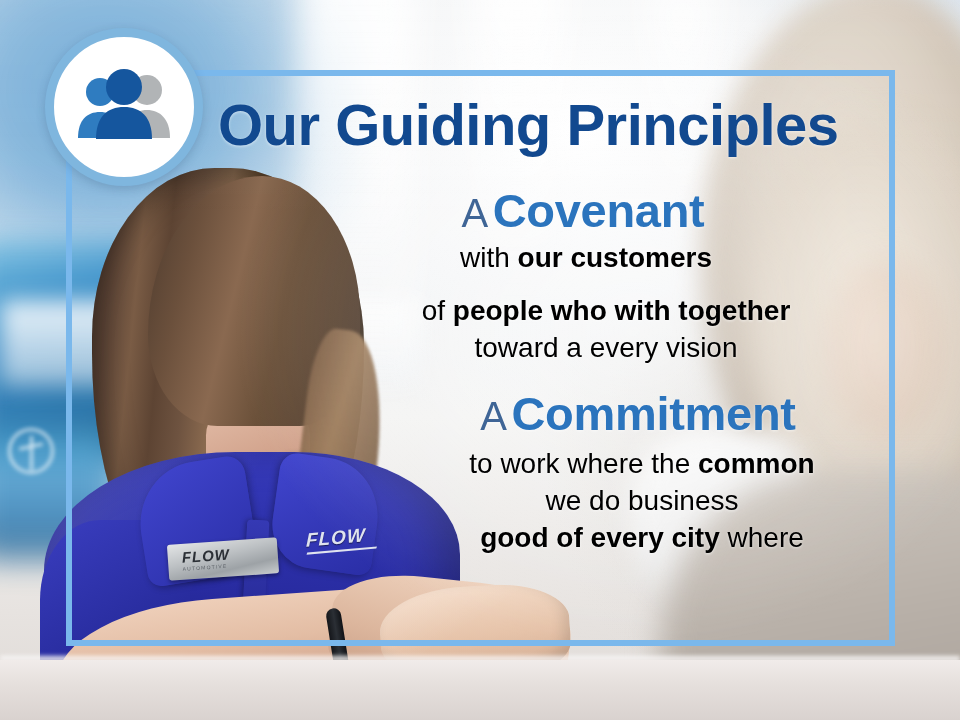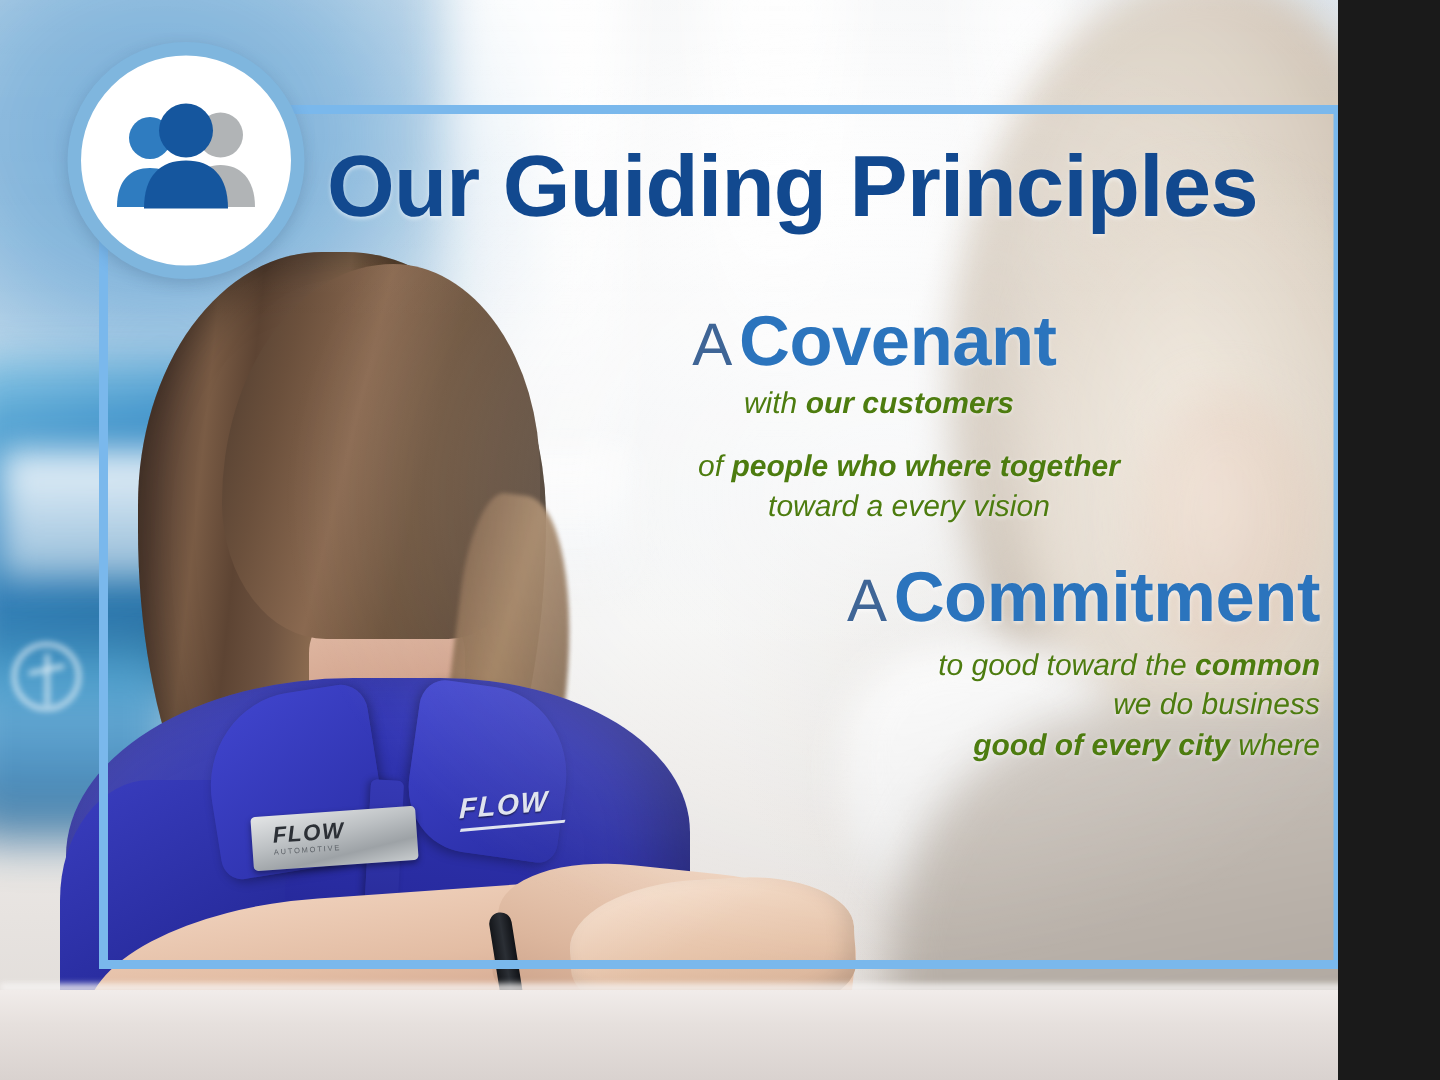--- a/index.html
+++ b/index.html
@@ -5,21 +5,21 @@
 <style>
   html, body {
     margin: 0;
     padding: 0;
     background: #1a1a1a;
   }
   * { box-sizing: border-box; }
 
   .poster {
     position: relative;
-    width: 892px;
+    width: 960px;
     height: 720px;
     overflow: hidden;
     font-family: "Liberation Sans", sans-serif;
     background: #e9eef2;
   }
 
   
   .photo { position: absolute; inset: 0; overflow: hidden; }
 
   
@@ -387,38 +387,37 @@
     color: #3f6596;
   }
   .p-word {
     font-size: 47px;
     font-weight: 700;
     color: #2b74bd;
     letter-spacing: -0.3px;
   }
 
   .p-sub {
-    font-size: 20px;
+    font-size: 28px;
     font-weight: 400;
-    color: #4d7c0f;
+    color: #000000;
     line-height: 1.32;
-    font-style: italic;
   }
   .p-sub b { font-weight: 700; }
 
   
-  .blk-covenant   { margin-top: 16px;  }
+  .blk-covenant   { margin-top: 0px;  }
   .blk-covenant .p-head   { margin-left: -14px; }
   .blk-covenant .p-sub    { margin-top: 4px; margin-left: -8px; }
 
   .blk-community  { margin-top: 16px; }
   .blk-community .p-head  { margin-left: 40px; }
   .blk-community .p-sub   { margin-top: 6px; margin-left: 32px; }
 
-  .blk-commitment { margin-top: 22px; text-align: right; }
+  .blk-commitment { margin-top: 22px; }
   .blk-commitment .p-head { margin-left: 96px; }
   .blk-commitment .p-sub  { margin-top: 8px; margin-left: 104px; }
 </style>
 </head>
 <body>
 
 <div class="poster">
 
   <div class="photo">
     <div class="bg-base"></div>
@@ -506,31 +505,31 @@
         <span class="p-art">A</span>
         <span class="p-word"> Covenant</span>
       </div>
       <div class="p-sub">
         <div><span>with </span><b>our customers</b></div>
       </div>
     </div>
 
     <div class="p-block blk-community">
       <div class="p-sub">
-        <div><span>of </span><b>people who where together</b></div>
+        <div><span>of </span><b>people who with together</b></div>
         <div><span>toward a every vision</span></div>
       </div>
     </div>
 
     <div class="p-block blk-commitment">
       <div class="p-head">
         <span class="p-art">A</span>
         <span class="p-word"> Commitment</span>
       </div>
       <div class="p-sub">
-        <div><span>to good toward the </span><b>common</b></div>
+        <div><span>to work where the </span><b>common</b></div>
         <div><span>we do business</span></div>
         <div><b>good of every city</b><span> where</span></div>
       </div>
     </div>
 
   </div>
 </div>
 
 </body></html>

